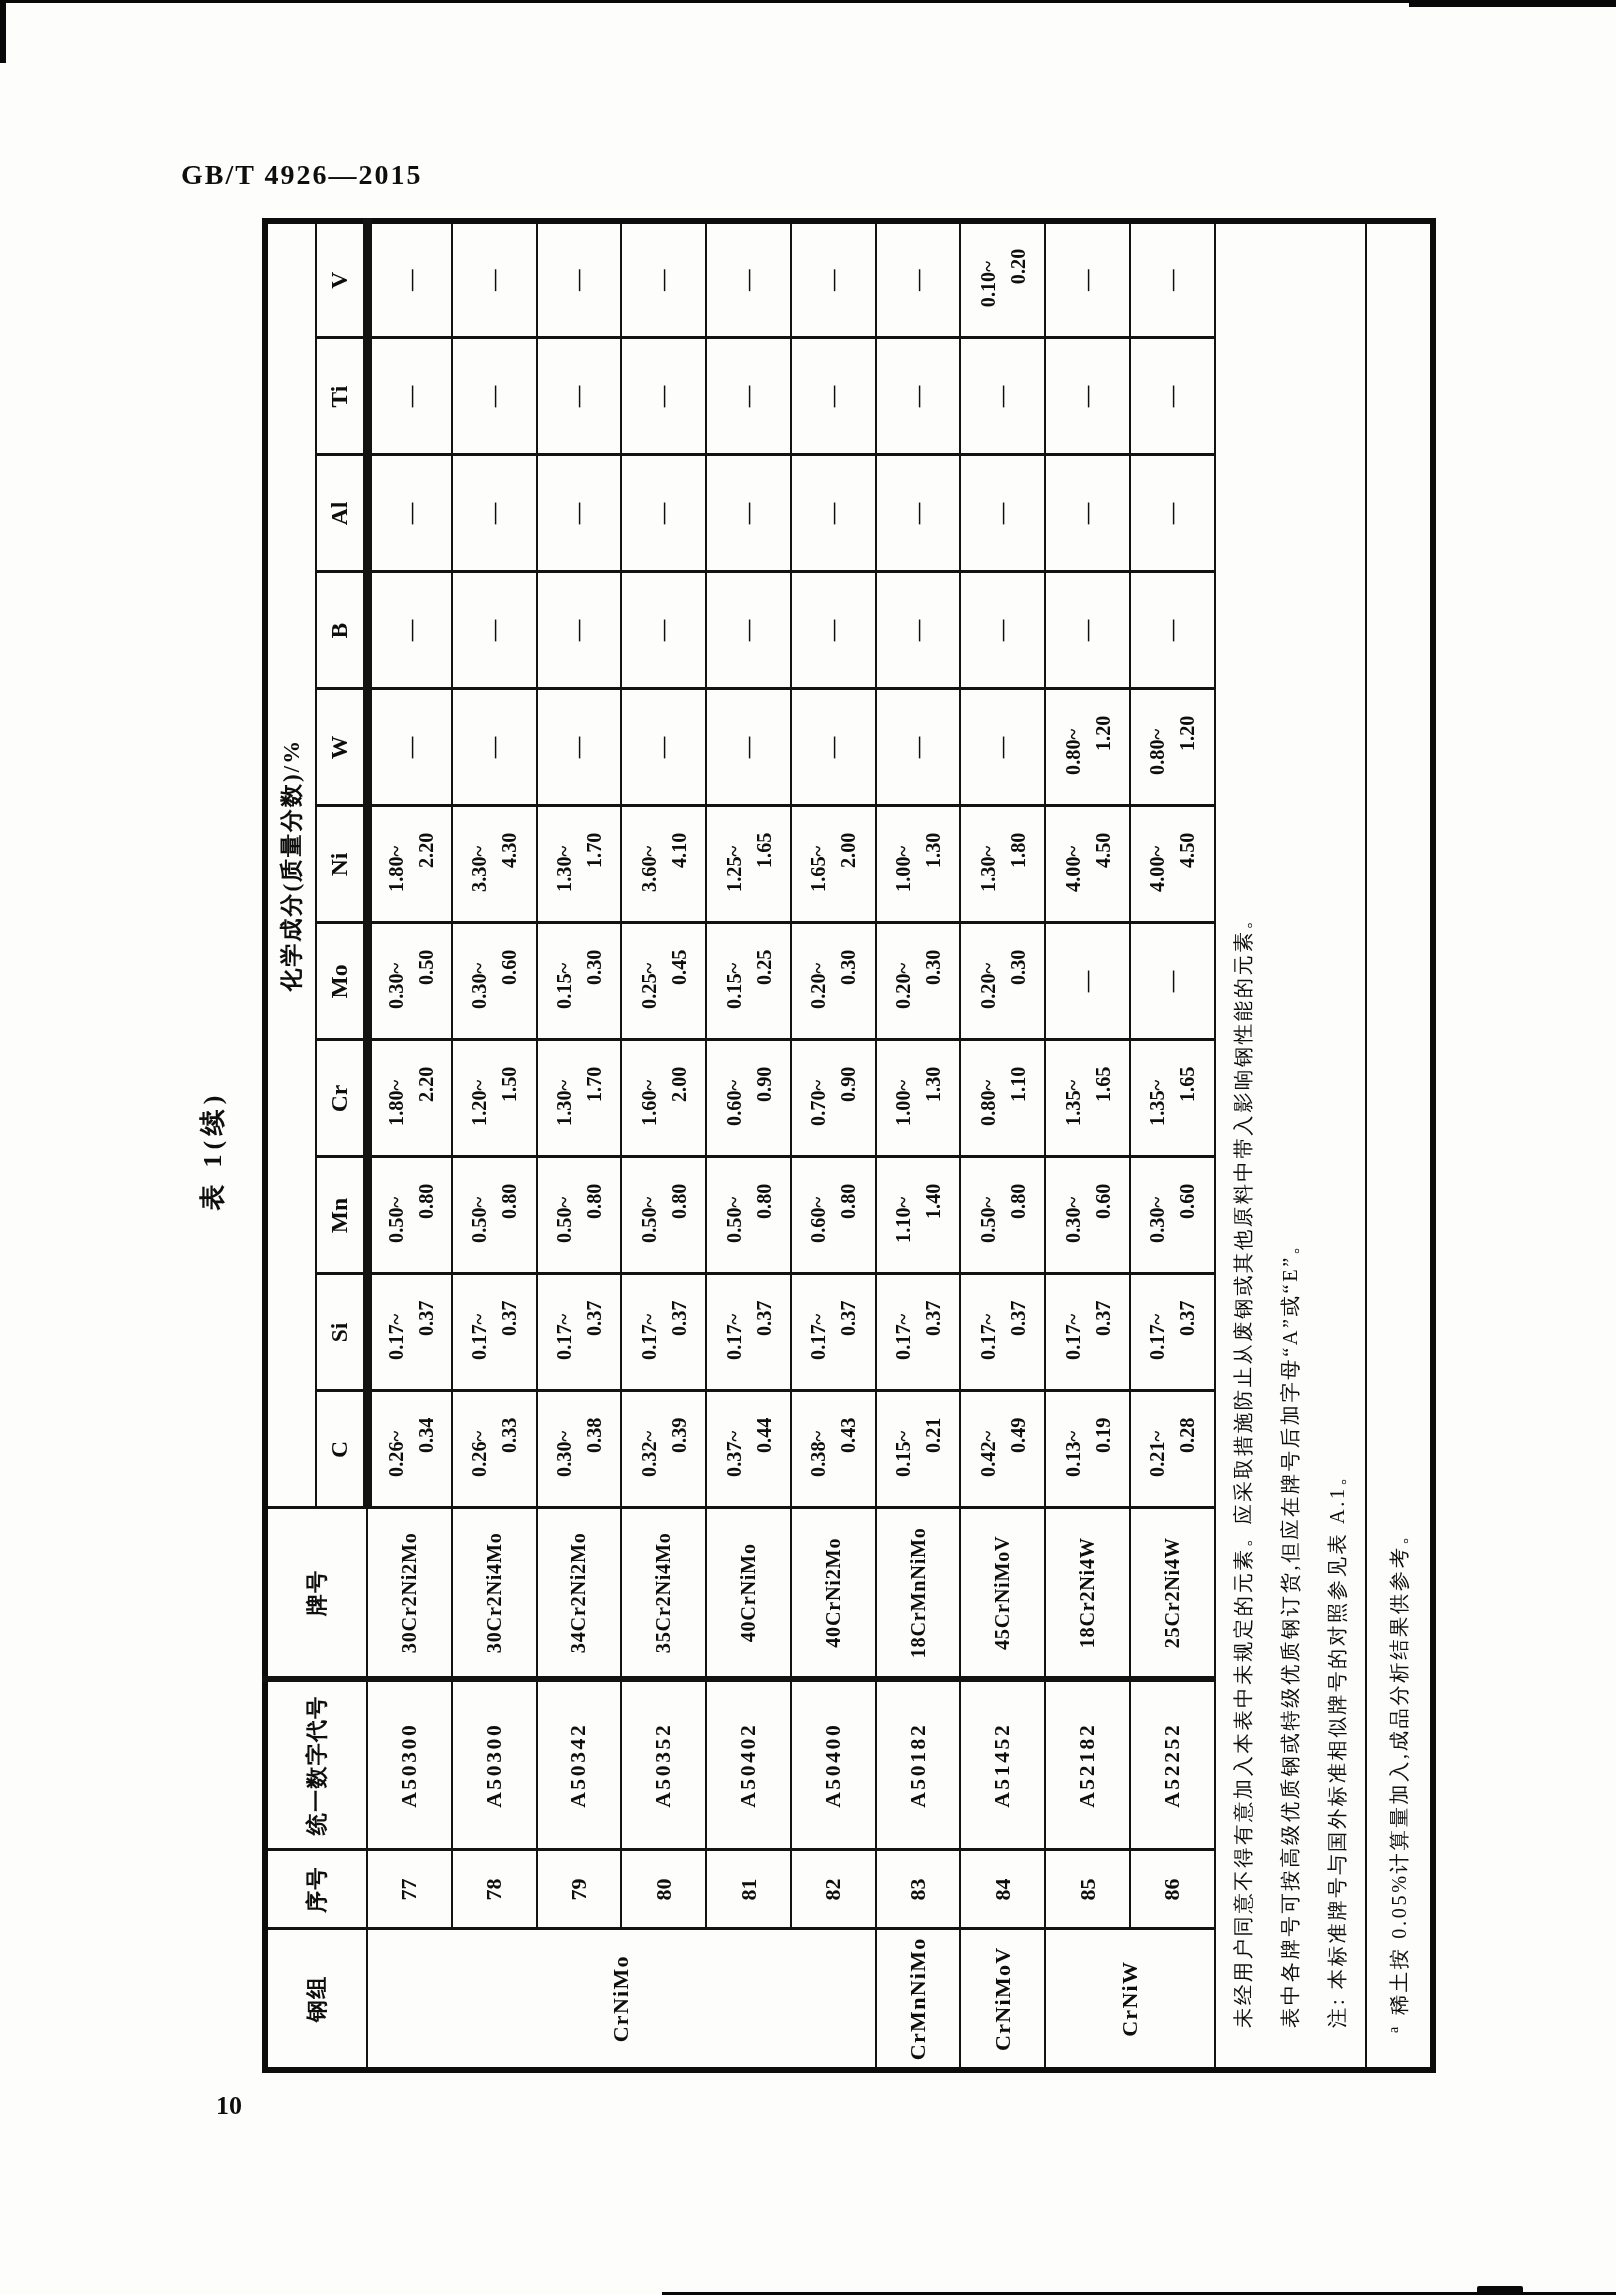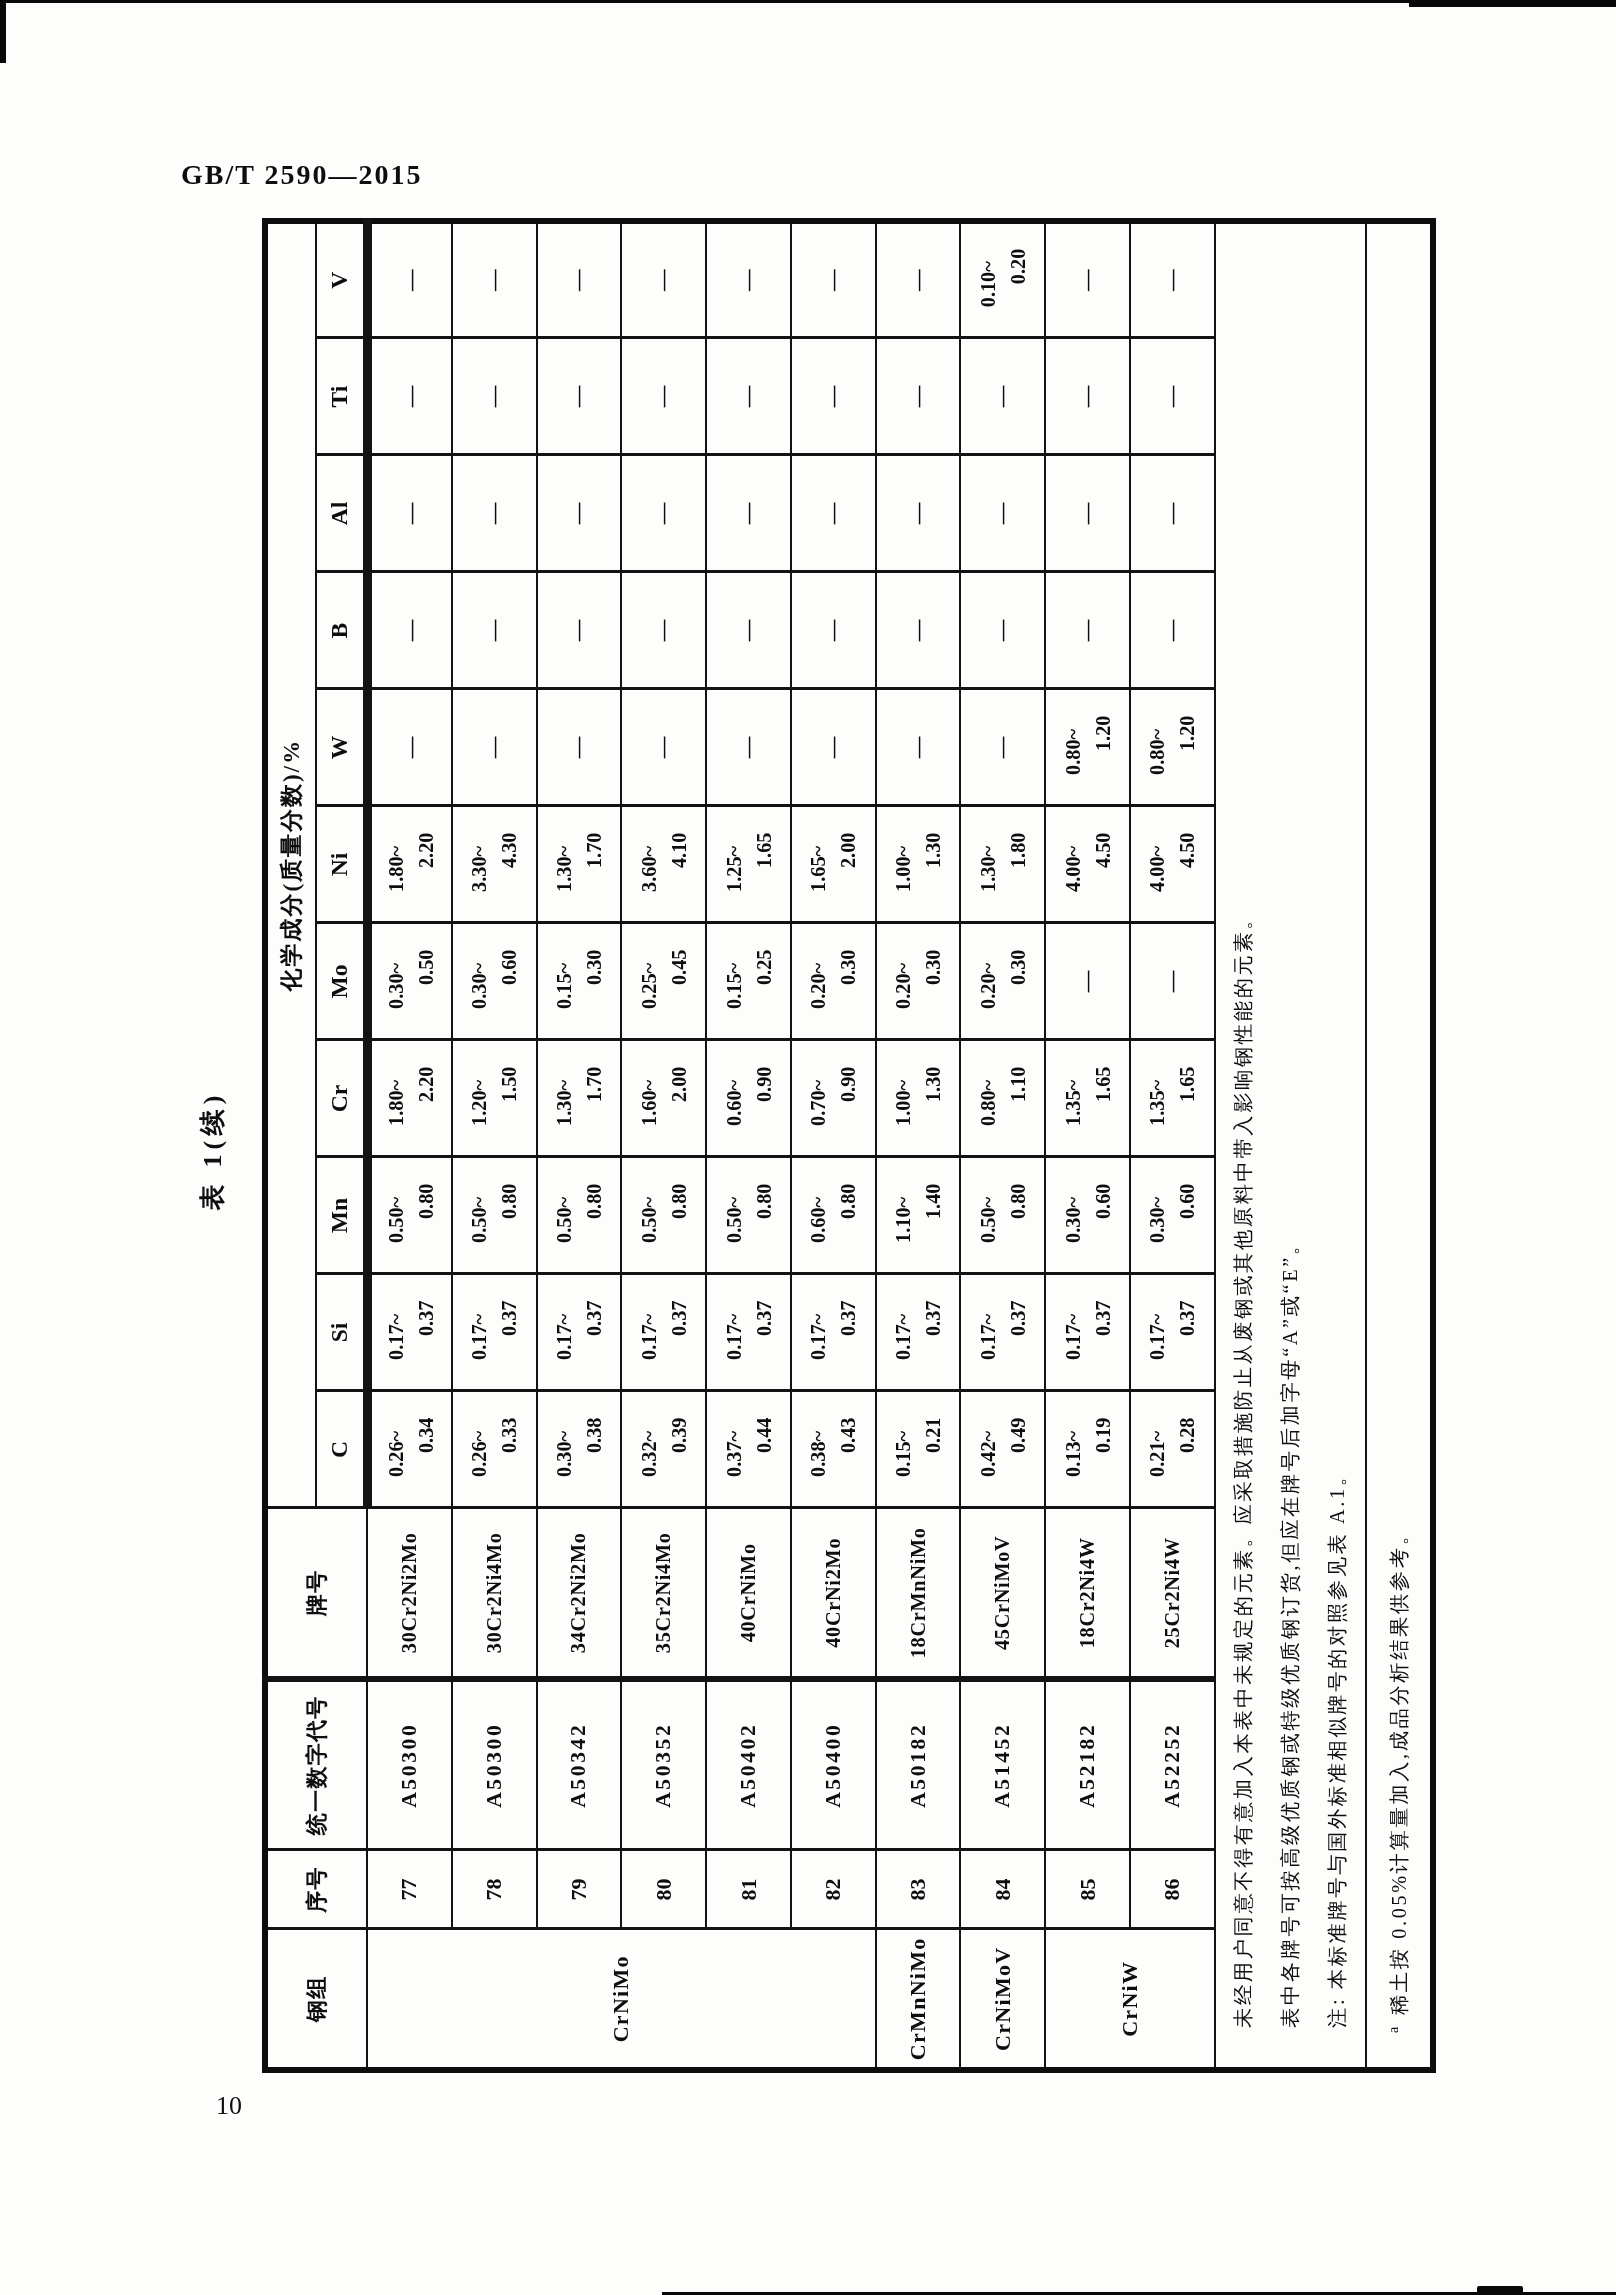--- a/index.html
+++ b/index.html
@@ -18,21 +18,21 @@
   .a-bottom-line   { left:662px; top:2292px; width:954px; height:3.3px; }
   .a-bottom-smudge { left:1477px; top:2286px; width:46px; height:9.2px; border-radius:2px; }
 
   
   .doc-header {
     position:absolute; left:181px; top:159px;
     font-size:28px; font-weight:700; letter-spacing:2px; white-space:nowrap;
   }
   .page-number {
     position:absolute; left:216px; top:2091px;
-    font-size:26px; font-weight:400;
+    font-size:26px; font-weight:700;
   }
 
   
   .table-wrapper {
     position:absolute; left:262px; top:228px;
     width:1174px; height:1845px;
   }
   .natural-plane {
     position:absolute; left:0; top:1845px;
     width:1845px; height:1174px;
@@ -90,21 +90,21 @@
 </style>
 </head>
 <body>
 
 <div class="artifact a-top-line"></div>
 <div class="artifact a-top-right"></div>
 <div class="artifact a-topleft-bar"></div>
 <div class="artifact a-bottom-line"></div>
 <div class="artifact a-bottom-smudge"></div>
 
-<div class="doc-header">GB/T 2590—2015</div>
+<div class="doc-header">GB/T 4926—2015</div>
 <div class="page-number">10</div>
 
 <div class="table-wrapper">
   <div class="natural-plane">
 
     <div class="table-title">表 1(续)</div>
 
     <table class="main">
       <colgroup>
         <col style="width:141px">

